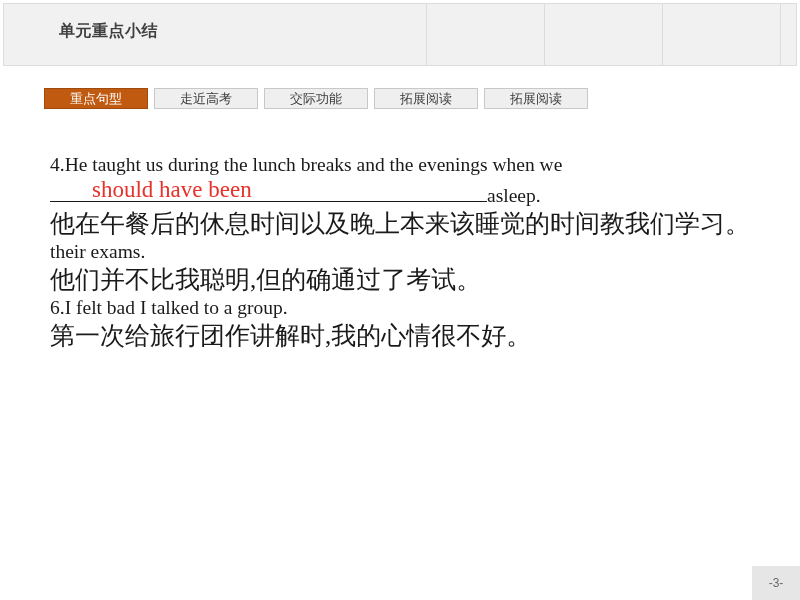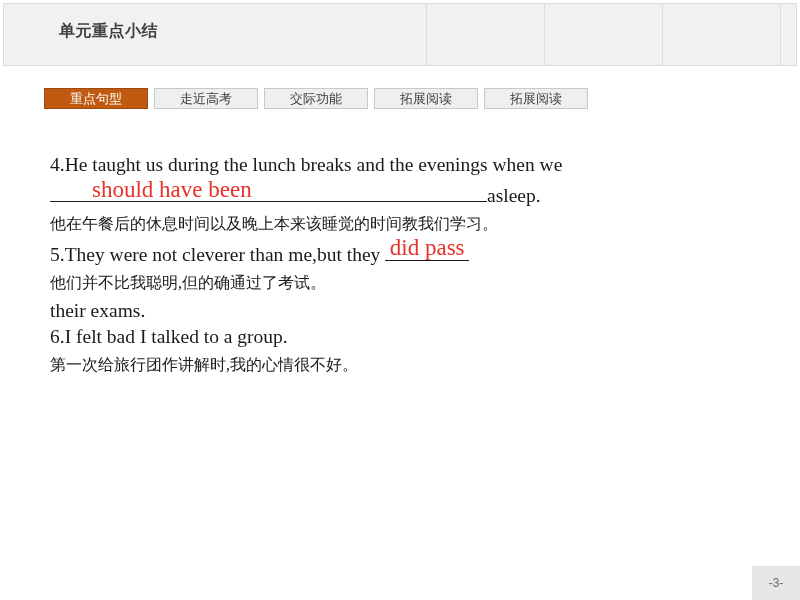--- a/index.html
+++ b/index.html
@@ -80,21 +80,21 @@
     width: 720px;
   }
   .line {
     position: relative;
     font-size: 19.5px;
     line-height: 26px;
     color: #1a1a1a;
     white-space: nowrap;
   }
   .line.cn {
-    font-size: 16px;
+    font-size: 25px;
     line-height: 30px;
   }
   .en {
     font-family: "Liberation Serif", "DejaVu Serif", serif;
   }
 
   
   .blank {
     position: relative;
     display: inline-block;
@@ -159,26 +159,24 @@
 
 <div class="content">
 
   <div class="line en">
     <span>4.He taught us during the lunch breaks and the evenings when we</span>
   </div>
   <div class="line en indent-block"><span class="blank wide"><span class="answer">should have been</span></span><span>asleep.</span>
   </div>
   <div class="line cn">他在午餐后的休息时间以及晚上本来该睡觉的时间教我们学习。</div>
 
-  <div class="line en"><span>5.They were not cleverer than me,but they</span>&nbsp;<span class="blank short"><span class="answer">did pass</span></span>
-  </div>
-  <div class="line cn">他们并不比我聪明,但的确通过了考试。</div>
   <div class="line en">
     <span>their exams.</span>
   </div>
+  <div class="line cn">他们并不比我聪明,但的确通过了考试。</div>
 
   <div class="line en"><span>6.I felt bad</span>&nbsp;<span>I talked to a group.</span>
   </div>
   <div class="line cn">第一次给旅行团作讲解时,我的心情很不好。</div>
 
 </div>
 
 <div class="page-badge">-3-</div>
 
 </body></html>

